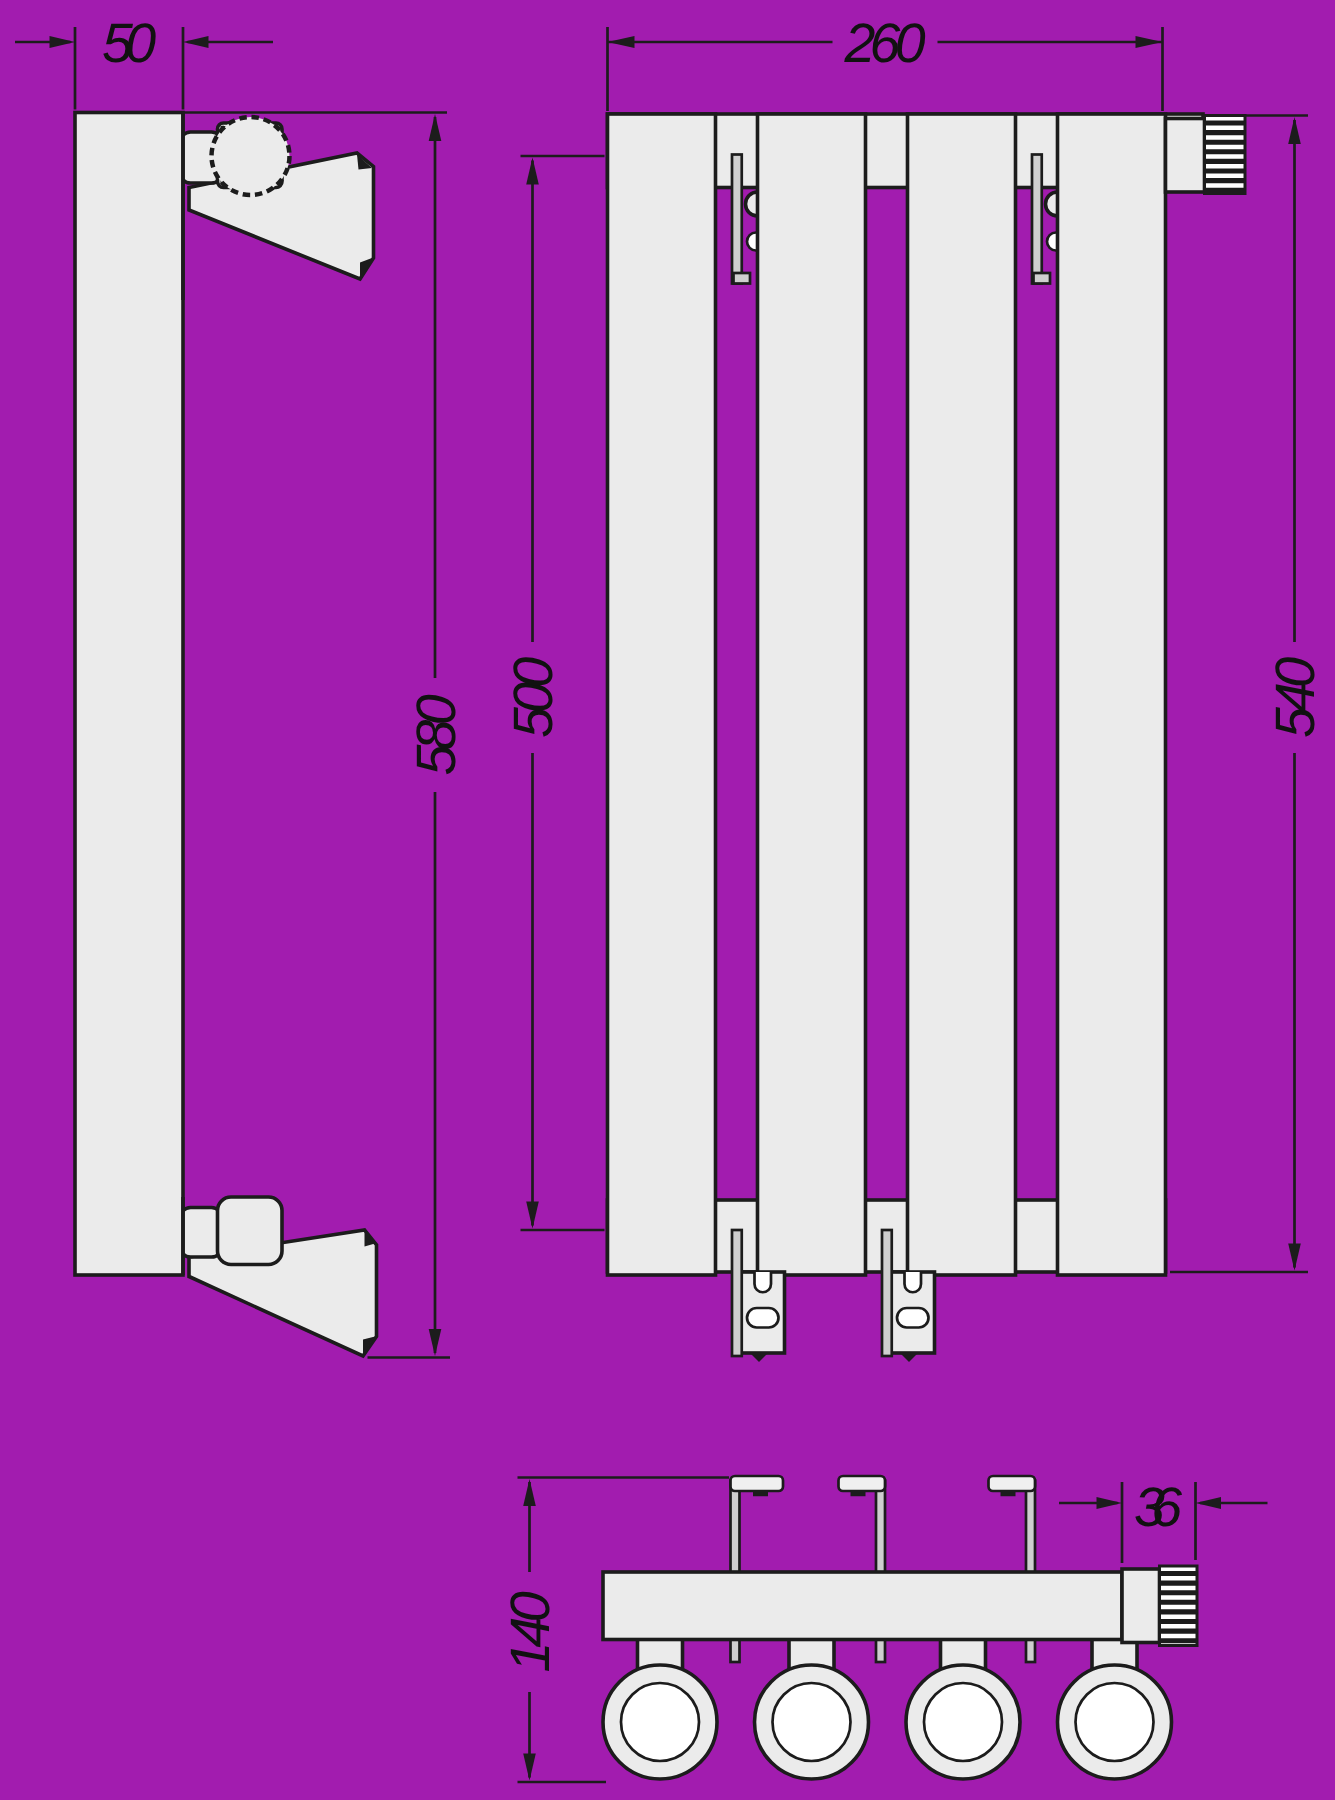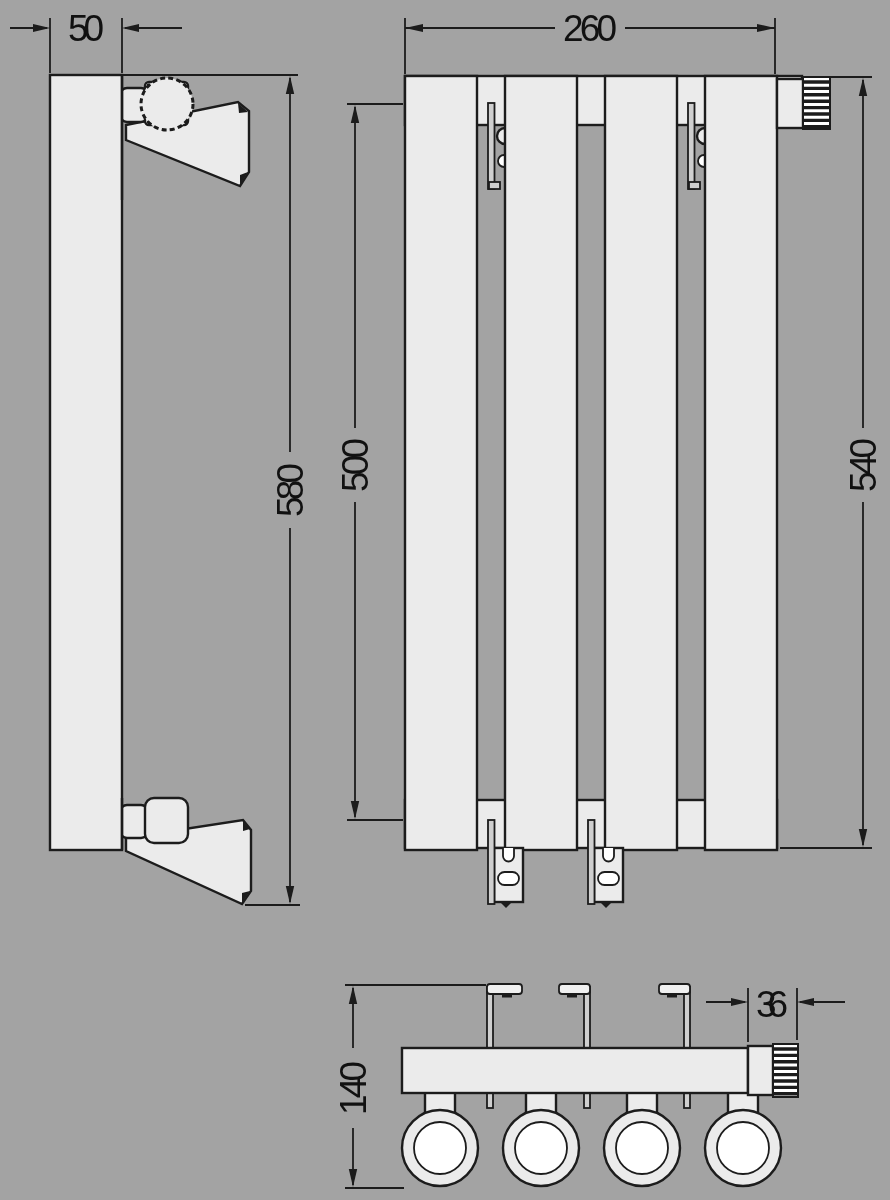--- a/index.html
+++ b/index.html
@@ -1,16 +1,16 @@
 <!DOCTYPE html>
 <html><head>
 <meta charset="utf-8">
 <style>
   html,body{margin:0;padding:0;background:#ffffff;}
-  .stage{position:relative;width:890px;height:1200px;background:#a3a3a3;overflow:hidden;}
+  .stage{position:relative;width:890px;height:1200px;background:#a21caf;overflow:hidden;font-style:italic;}
   svg{display:block;}
   .part{fill:#ebebeb;stroke:#1c1c1c;stroke-width:2.4;stroke-linejoin:miter;}
   .pin{fill:#cfcfcf;stroke:#1c1c1c;stroke-width:1.8;}
   .cap{fill:#f0f0f0;stroke:#1c1c1c;stroke-width:1.8;}
   .hole{fill:#ffffff;stroke:#1c1c1c;stroke-width:1.8;}
   .dim{stroke:#1c1c1c;stroke-width:1.8;fill:none;}
   .edge{stroke:#1c1c1c;stroke-width:2.4;fill:none;}
   .arrow{fill:#1c1c1c;stroke:none;}
   .mark{fill:#1c1c1c;stroke:none;}
   .knurlbox{fill:#ffffff;stroke:#1c1c1c;stroke-width:2;}

